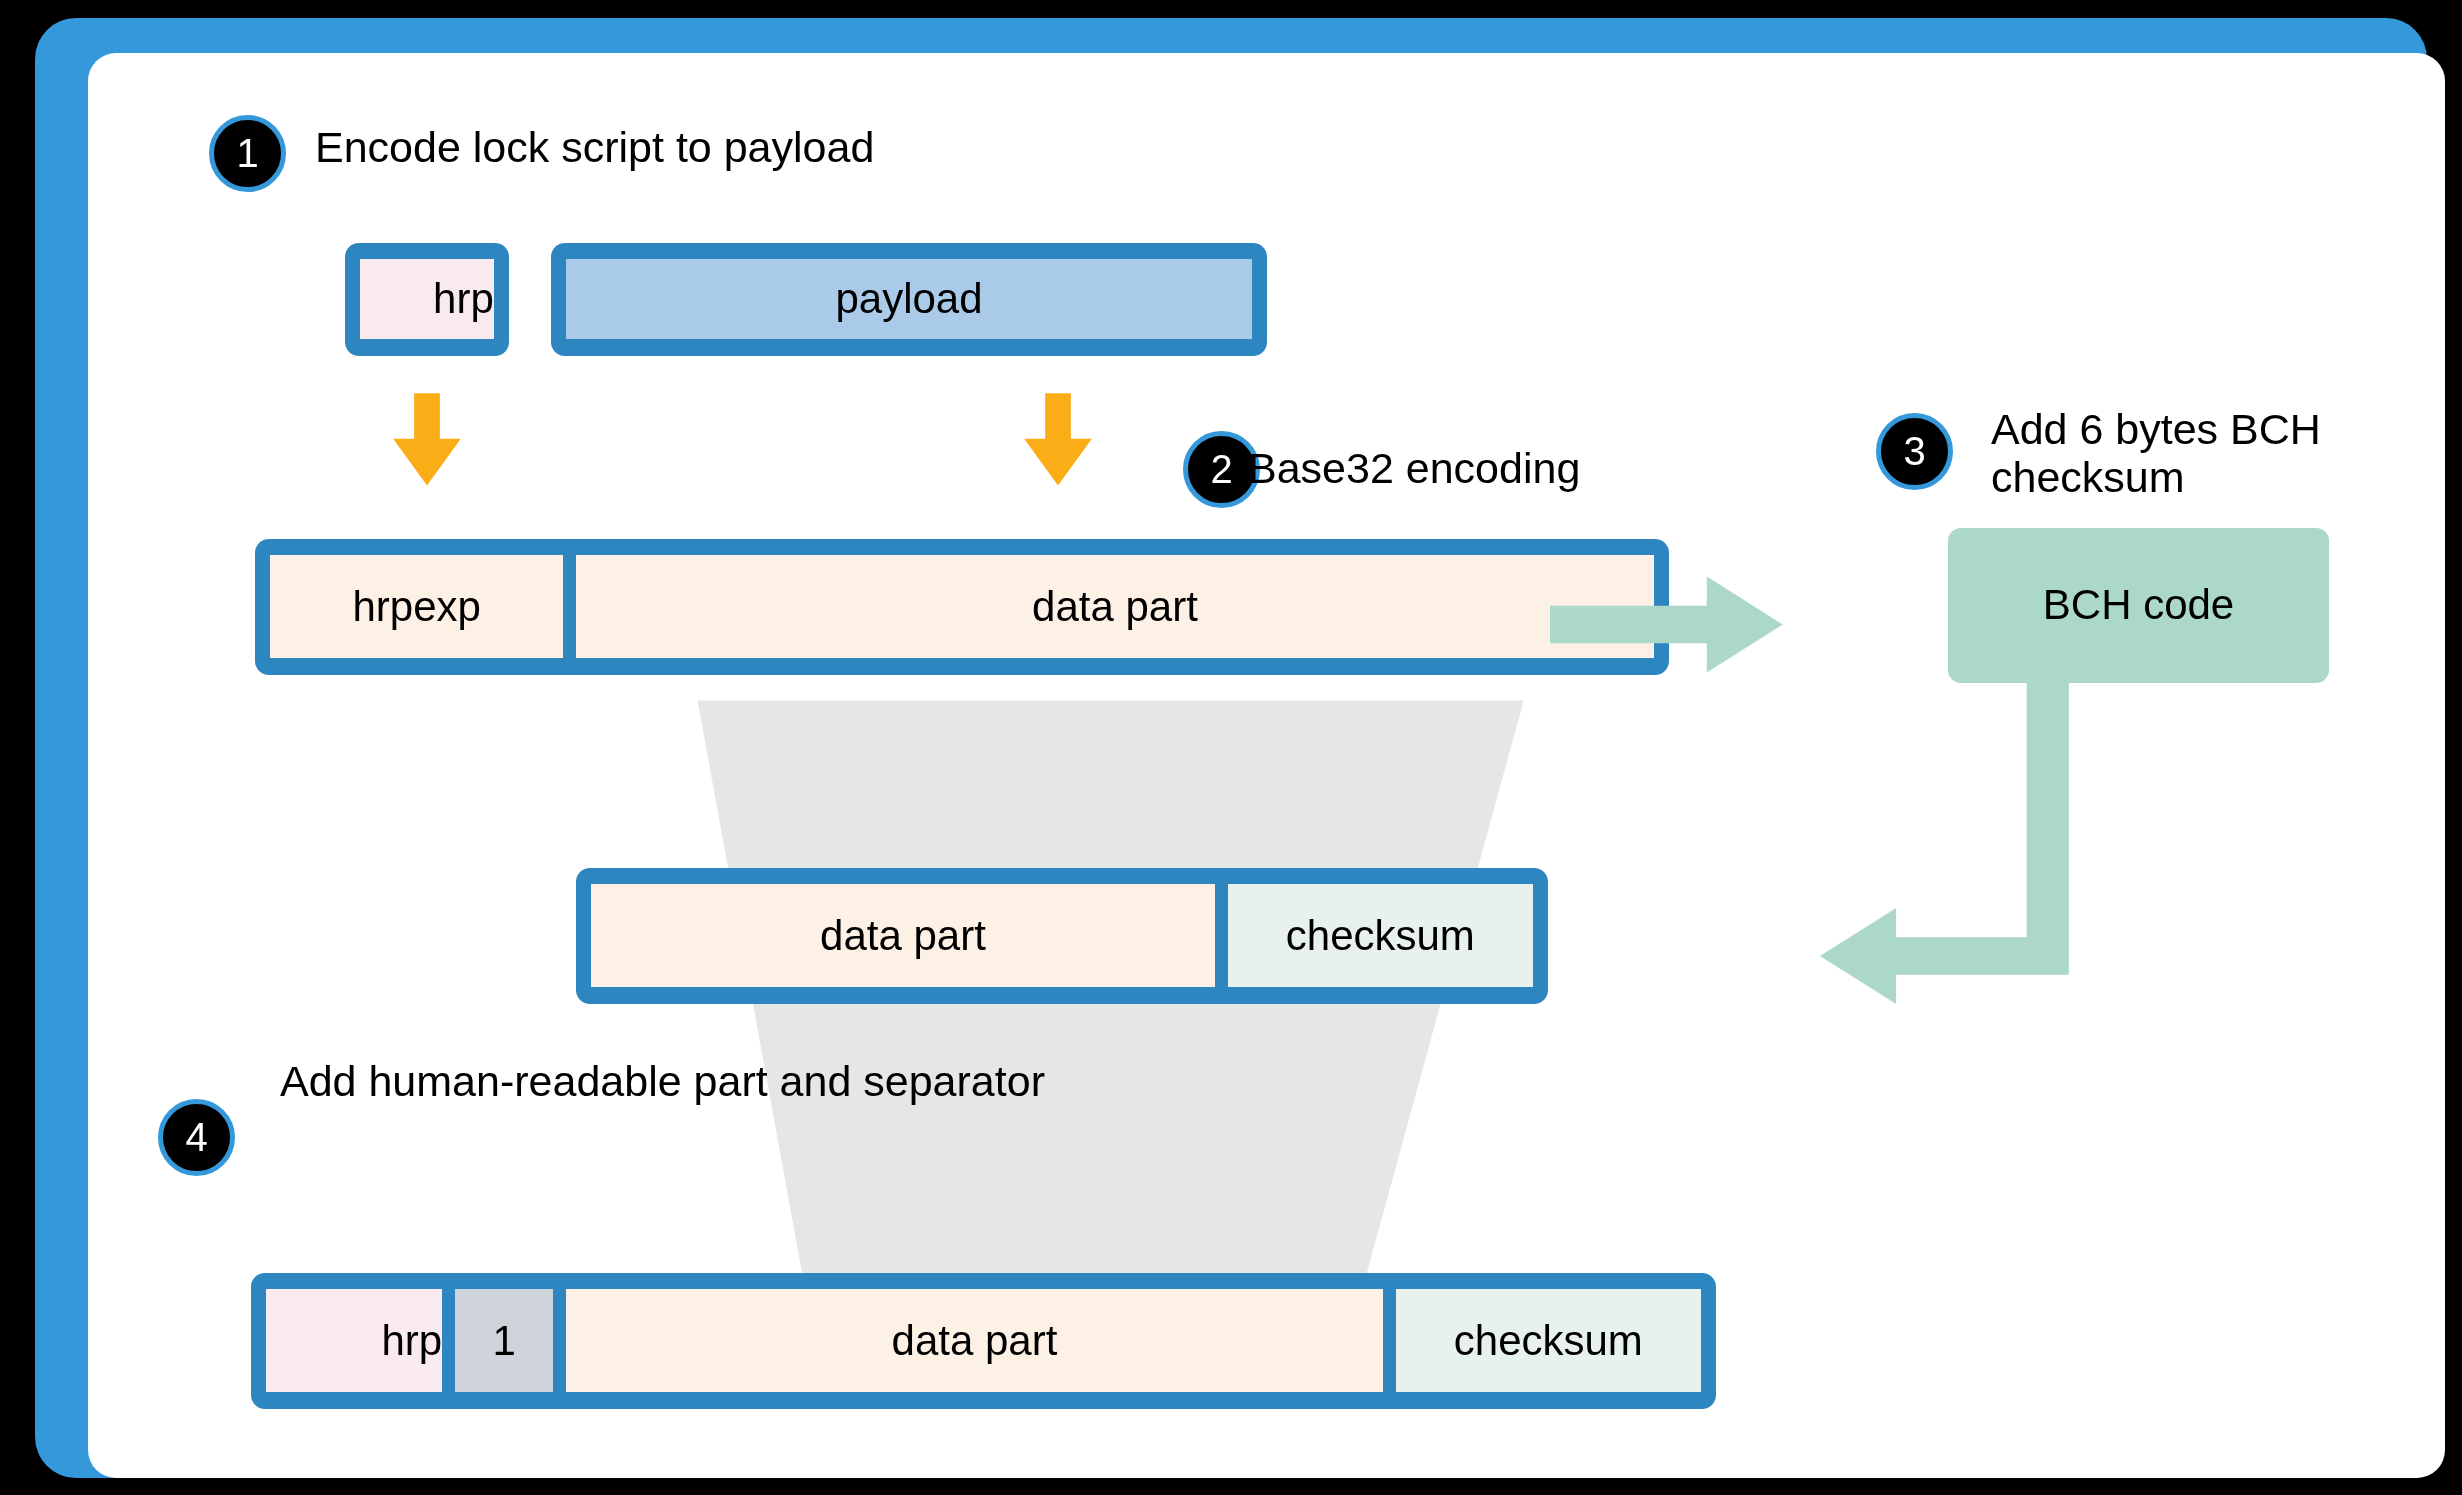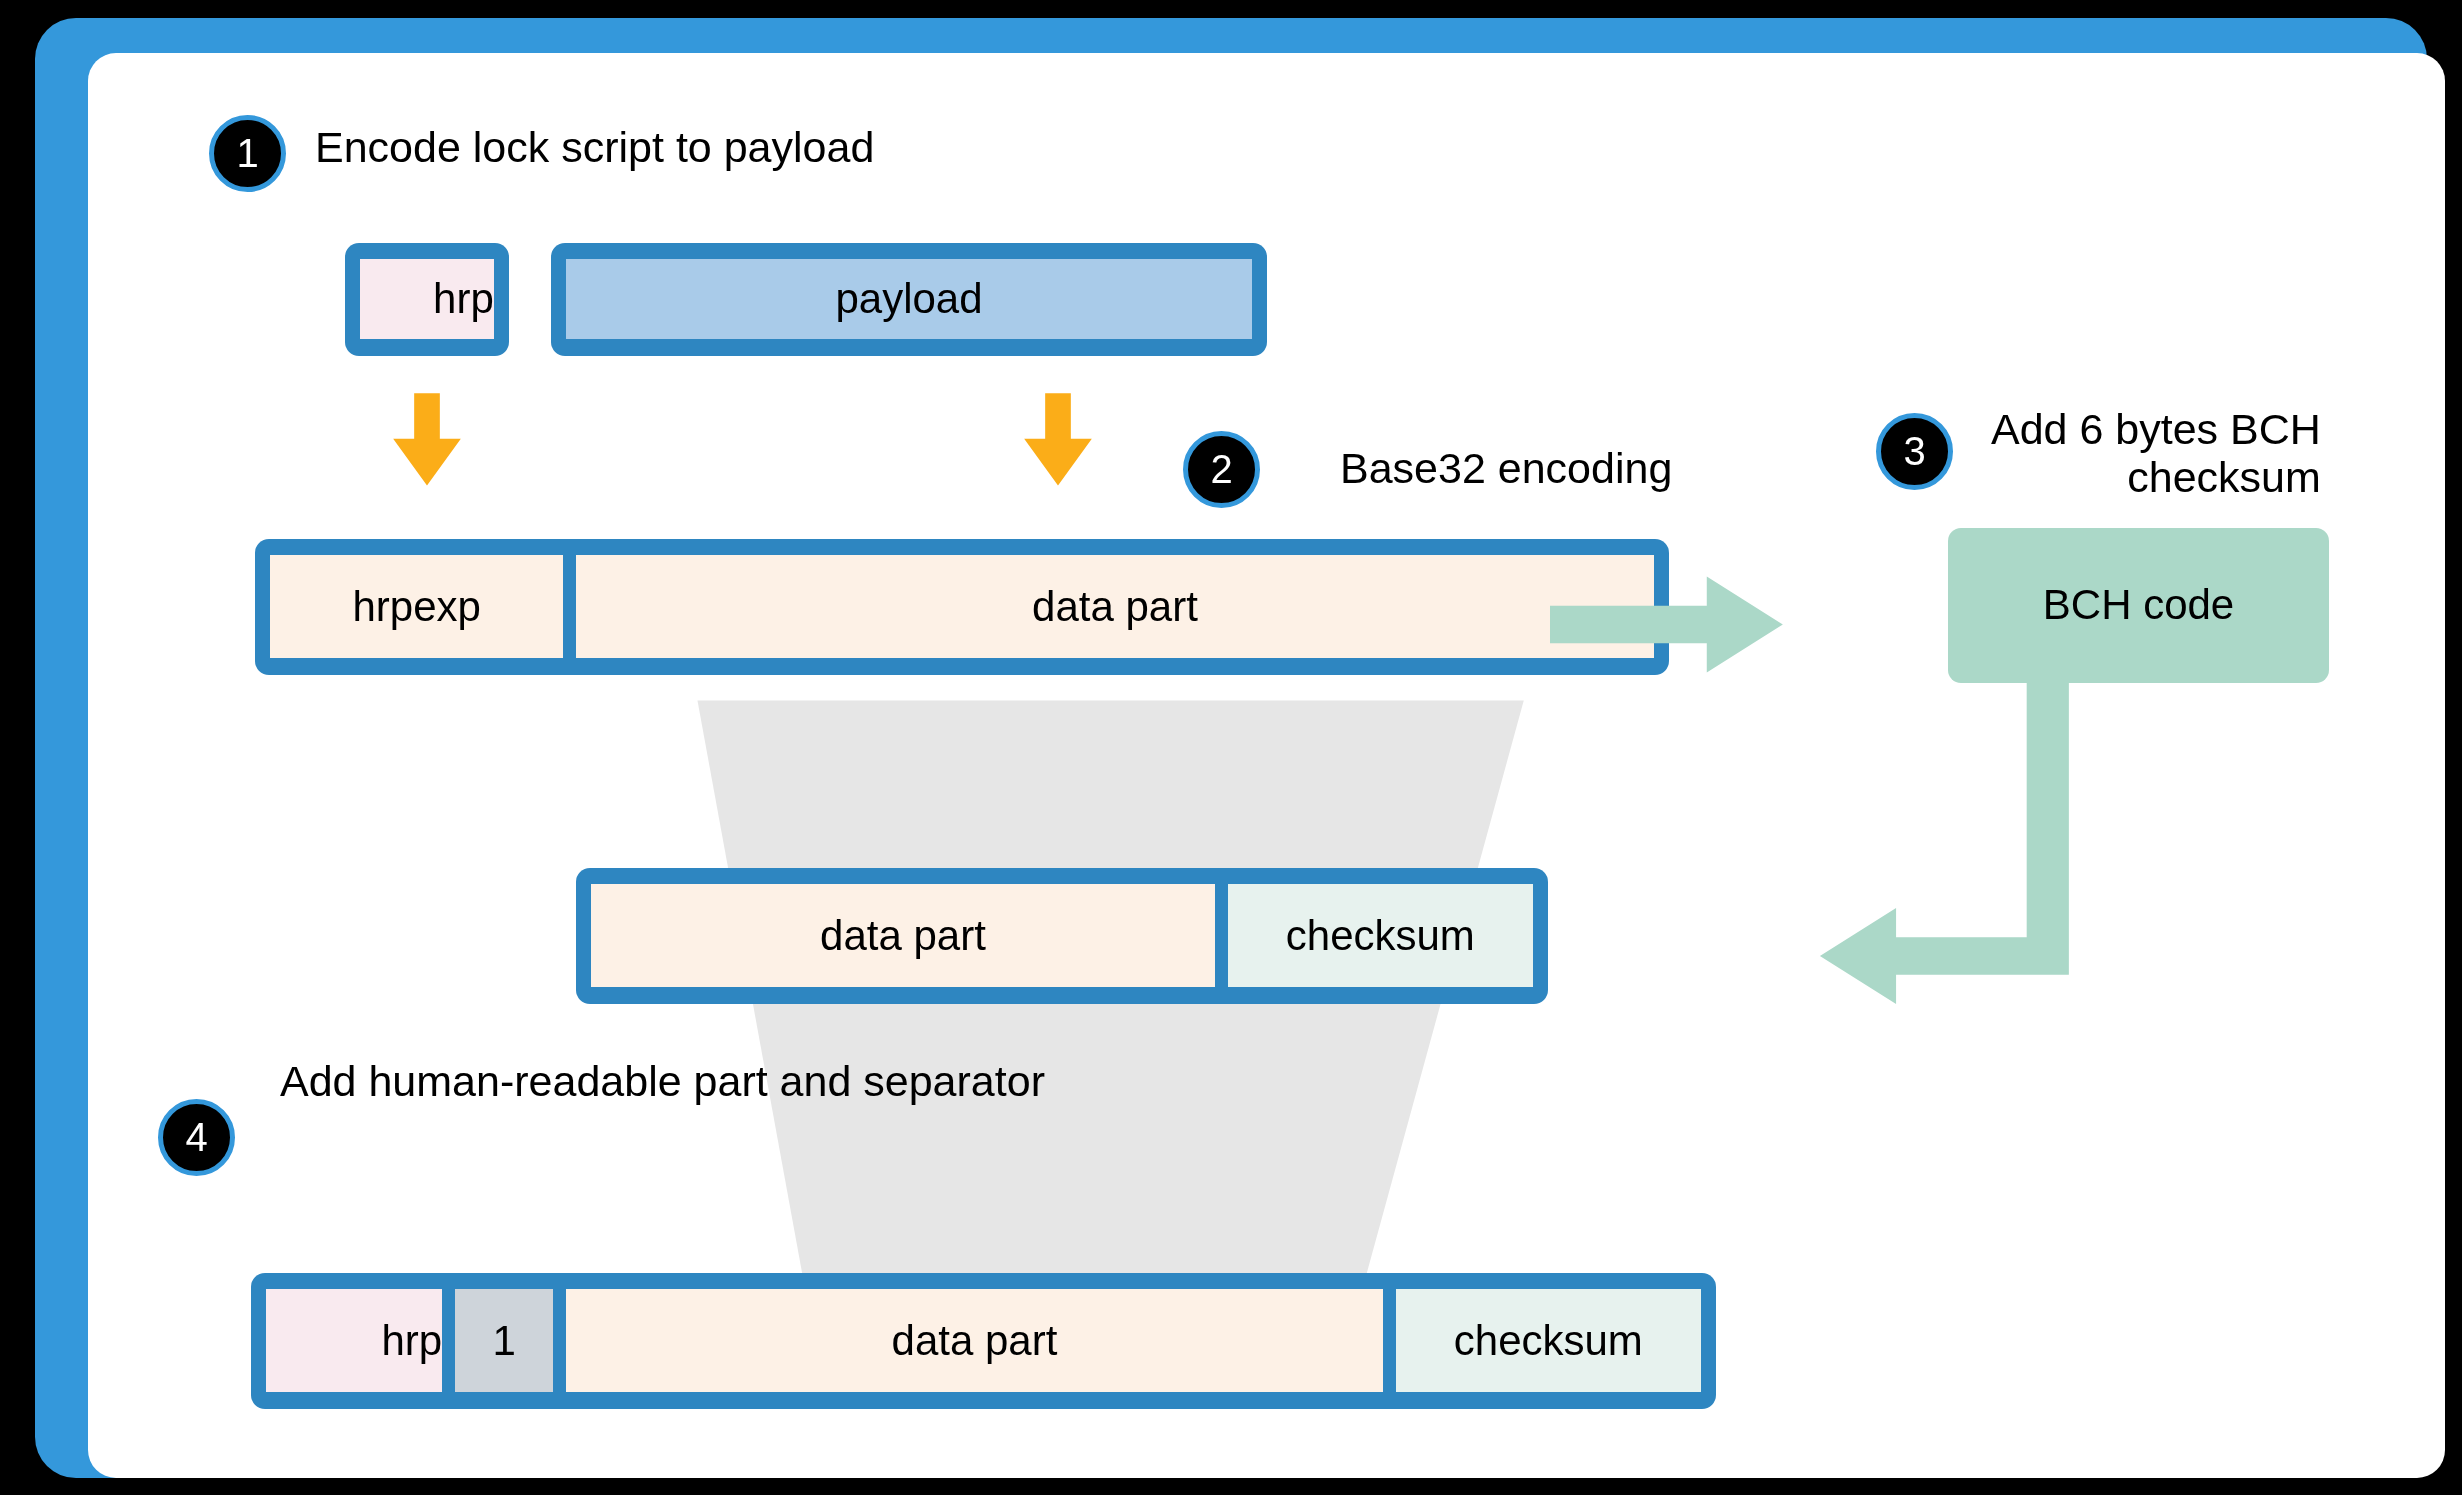--- a/index.html
+++ b/index.html
@@ -72,21 +72,20 @@
     font-family: "Liberation Sans", sans-serif;
   }
   .badge-label {
     position: absolute;
     z-index: 6;
     color: #000000;
     font-size: 43px;
     line-height: 1.12;
     font-family: "Liberation Sans", sans-serif;
     white-space: pre-line;
-    text-align: right;
   }
 
   
   .capsule {
     position: absolute;
     z-index: 4;
     background: #2e86c1;
     border-radius: 14px;
     box-sizing: border-box;
     display: flex;
@@ -167,21 +166,21 @@
         <polygon points="38,0 82,0 82,78 118,78 60,158 2,78 38,78" fill="#fbad18"></polygon>
       </svg>
 
       <svg class="arrow-down svgfix" style="left:935px; top:340px;" width="70" height="94" viewBox="0 0 120 160">
         <polygon points="38,0 82,0 82,78 118,78 60,158 2,78 38,78" fill="#fbad18"></polygon>
       </svg>
 
       <div class="badge" style="left:1095px; top:378px; width:77px; height:77px;">
         <span>2</span>
       </div>
-      <div class="badge-label" style="left:1252px; top:391px;">Base32 encoding</div>
+      <div class="badge-label" style="left:1160px; top:391px;">Base32 encoding</div>
 
       <div class="badge" style="left:1788px; top:360px; width:77px; height:77px;">
         <span>3</span>
       </div>
       <div class="badge-label" style="left:1894px; top:352px;margin-left:9px;">Add 6 bytes BCH
 checksum</div>
 
       <div class="capsule" style="left:167px; top:486px; width:1414px; height:136px;">
         <div class="seg fill-data" style="flex:0 0 293px;">
           <span>hrpexp</span>

